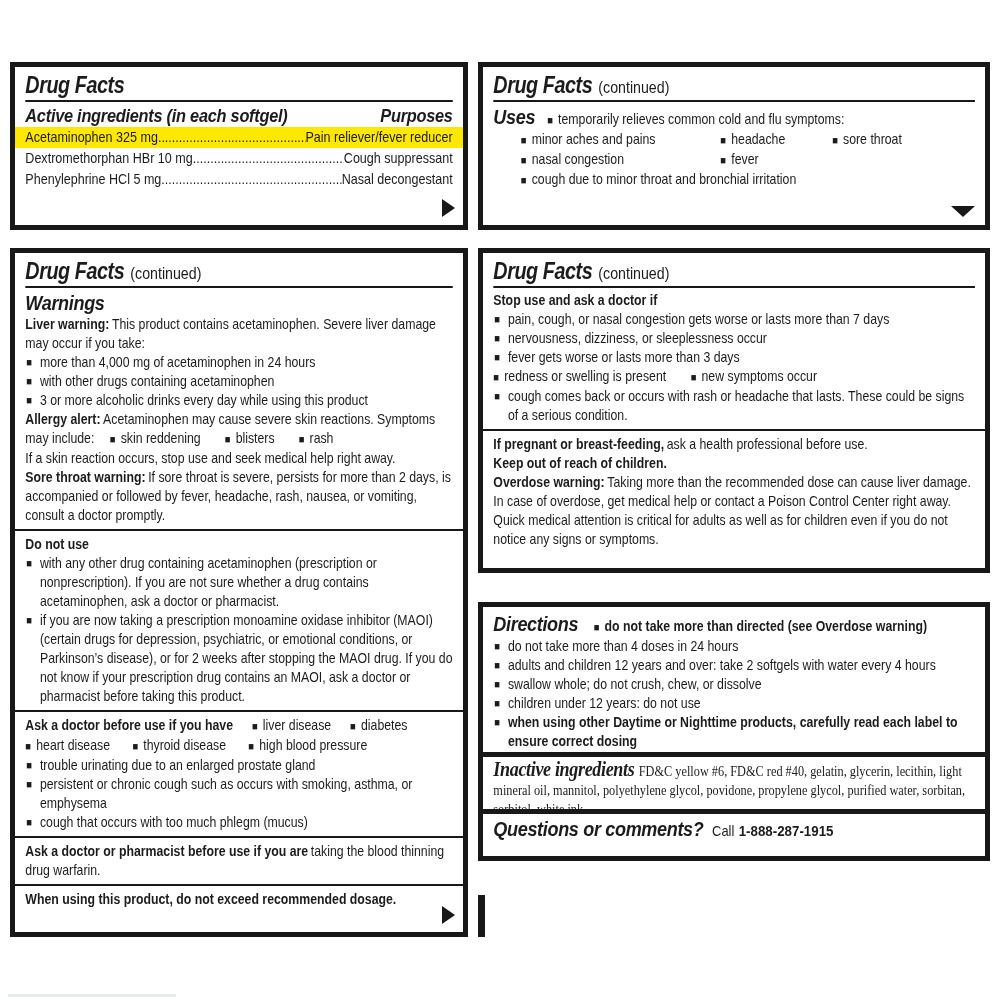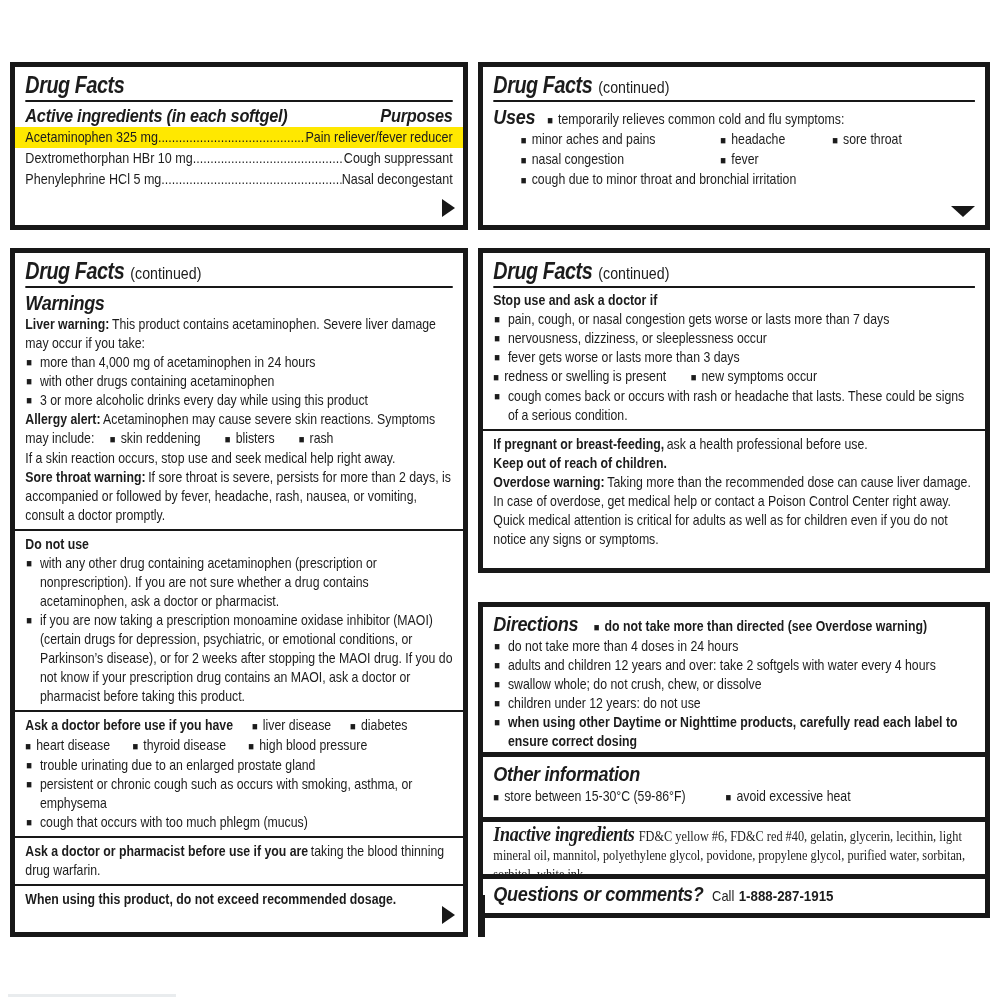--- a/index.html
+++ b/index.html
@@ -9,21 +9,21 @@
   .panel{position:absolute;background:#fff;border:5px solid #181818;box-sizing:border-box;overflow:hidden;}
   #tl{left:10px;top:62px;width:458px;height:168px;}
   #tr{left:478px;top:62px;width:512px;height:168px;}
   #bl{left:10px;top:248px;width:458px;height:689px;}
   #brcol{position:absolute;left:478px;top:248px;width:512px;}
   .brbox{position:relative;background:#fff;border:5px solid #181818;box-sizing:border-box;overflow:hidden;margin-top:-5px;}
   #br1{height:325px;margin-top:0;}
   #br2{height:155px;margin-top:29px;}
   #br3{height:70px;}
   #br4{height:62px;font-family:Liberation Serif, serif;}
-  #br5{height:44px;text-align:right;}
+  #br5{height:52px;text-align:right;}
 
   
   .sq{transform:scaleX(0.86);transform-origin:0 0;width:116.28%;box-sizing:border-box;}
   .pad{padding:5px 12px 6px;}
 
   .t-title{font-style:italic;font-weight:bold;font-size:23px;line-height:26px;letter-spacing:-0.5px;}
   .t-cont{font-style:normal;font-weight:normal;font-size:16.5px;margin-left:7px;}
   .t-h2{font-style:italic;font-weight:bold;font-size:21px;line-height:24px;letter-spacing:-0.4px;}
   .t-hdr{font-style:italic;font-weight:bold;font-size:19px;letter-spacing:-0.3px;}
 
@@ -211,29 +211,20 @@
         <span class="ib">do not take more than directed (see Overdose warning)</span>
       </div>
       <p class="bullet">do not take more than 4 doses in 24 hours</p>
       <p class="bullet">adults and children 12 years and over: take 2 softgels with water every 4 hours</p>
       <p class="bullet">swallow whole; do not crush, chew, or dissolve</p>
       <p class="bullet">children under 12 years: do not use</p>
       <p class="bullet bold">when using other Daytime or Nighttime products, carefully read each label to ensure correct dosing</p>
     </div>
   </div>
 
-  <div class="brbox" id="br3">
-    <div class="pad sq">
-      <div class="t-h2">Other information</div>
-      <div class="oirow">
-        <span class="ib">store between 15-30°C (59-86°F)</span>
-        <span class="ib">avoid excessive heat</span>
-      </div>
-    </div>
-  </div>
 
   <div class="brbox" id="br4">
     <div class="pad sq">
       <p class="inact"><span class="t-h2">Inactive ingredients</span><span>FD&amp;C yellow #6, FD&amp;C red #40, gelatin, glycerin, lecithin, light mineral oil, mannitol, polyethylene glycol, povidone, propylene glycol, purified water, sorbitan, sorbitol, white ink</span></p>
     </div>
   </div>
 
   <div class="brbox" id="br5">
     <div class="pad sq" style="padding-top:3px;">
       <div class="q-row">

